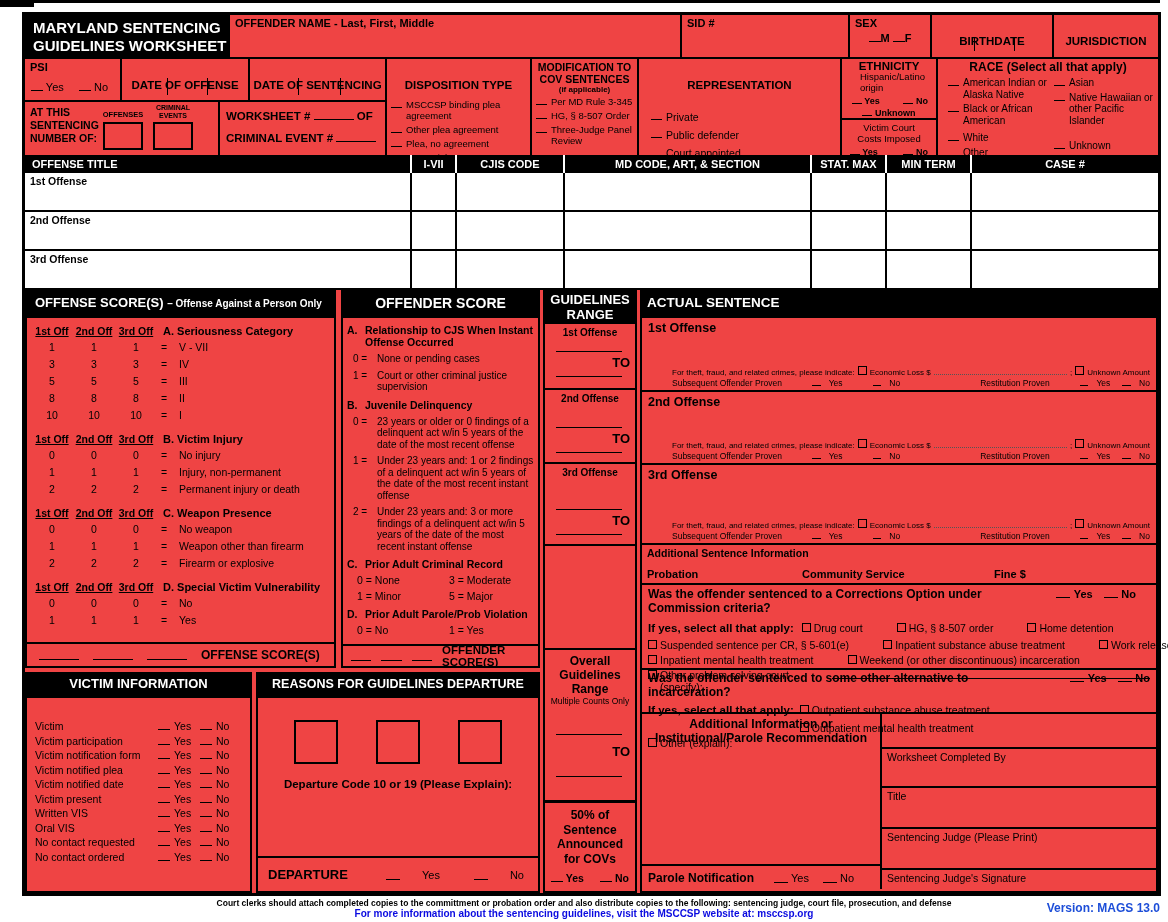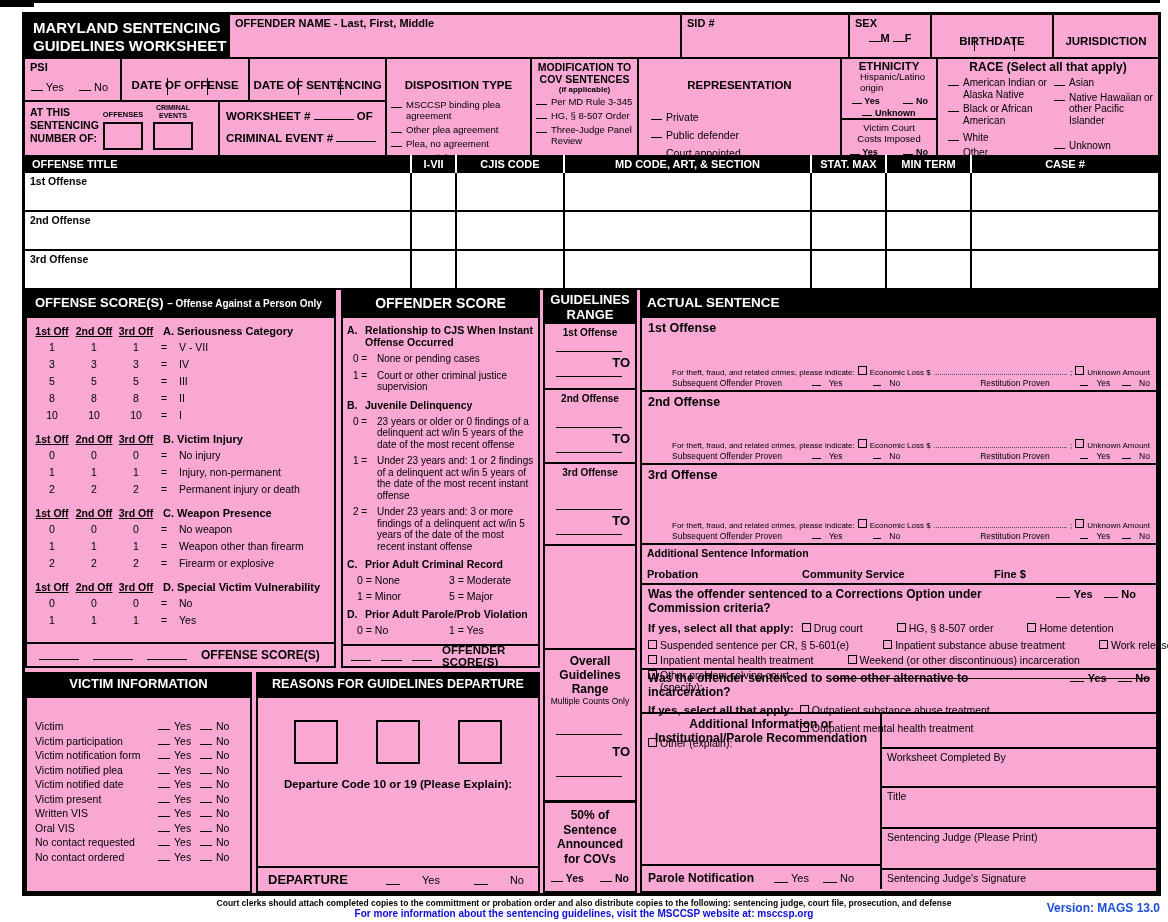--- a/index.html
+++ b/index.html
@@ -1,19 +1,19 @@
 <!DOCTYPE html>
 <html><head>
 <meta charset="utf-8">
 <style>
 *{box-sizing:border-box;margin:0;padding:0}
 html,body{width:1168px;height:922px}
 body{font-family:"Liberation Sans",sans-serif;background:#fff;color:#000;position:relative;overflow:hidden}
 .abs{position:absolute}
-#form{position:absolute;left:22px;top:12px;width:1139px;height:884px;border:3px solid #000;background:#f9a8d4}
+#form{position:absolute;left:22px;top:12px;width:1139px;height:884px;border:3px solid #000;background:#ef4444}
 .bar{background:#000;color:#fff;font-weight:bold}
 .blank{display:inline-block;height:10px;border-bottom:1px solid #000;vertical-align:baseline}
 .w10{width:10px}.w12{width:12px}.w14{width:14px}.w26{width:26px}.w40{width:40px}
 .ml8{margin-left:8px}.ml12{margin-left:12px}.ml30{margin-left:30px}.ml80{margin-left:80px}
 .cb{display:inline-block;width:9px;height:9px;border:1px solid #000;flex:none;vertical-align:-1px}
 .dotl{display:inline-block;height:9px;border-bottom:1px dotted #555;flex:1;min-width:40px}
 .cell{position:absolute;border-left:2px solid #000}
 .nol{border-left:none}
 .clabel{font-weight:bold;font-size:11px;padding:2px 0 0 5px;display:block}
 .ctitle{font-weight:bold;font-size:11.5px;text-align:center;display:block;padding-top:20px}
@@ -568,21 +568,21 @@
     <span>REASONS FOR GUIDELINES DEPARTURE</span>
   </div>
   <div class="abs" style="left:231px;top:681px;width:284px;height:197px;border:2px solid #000">
     <div style="text-align:center;margin-top:22px">
       <span class="dep-box"></span>
       <span class="dep-box"></span>
       <span class="dep-box"></span>
     </div>
     <div style="text-align:center;font-weight:bold;font-size:11.5px;margin-top:10px">Departure Code 10 or 19 (Please Explain):</div>
     <div style="position:absolute;left:0;top:120px;right:0;bottom:25px"></div>
-    <div class="total-row" style="height:25px;gap:22px;padding-left:10px">
+    <div class="total-row" style="height:35px;gap:22px;padding-left:10px">
       <span style="font-weight:bold;font-size:13px;margin-right:16px">DEPARTURE</span>
       <span class="blank w14"></span>
         <span style="font-size:11px">Yes</span>
       <span class="blank w14 ml12"></span>
         <span style="font-size:11px">No</span>
     </div>
   </div>
 
   <div class="abs bar" style="left:518px;top:275px;width:94px;height:32px;text-align:center;font-size:13px;line-height:15px;padding-top:2px">
     <div>GUIDELINES</div>

